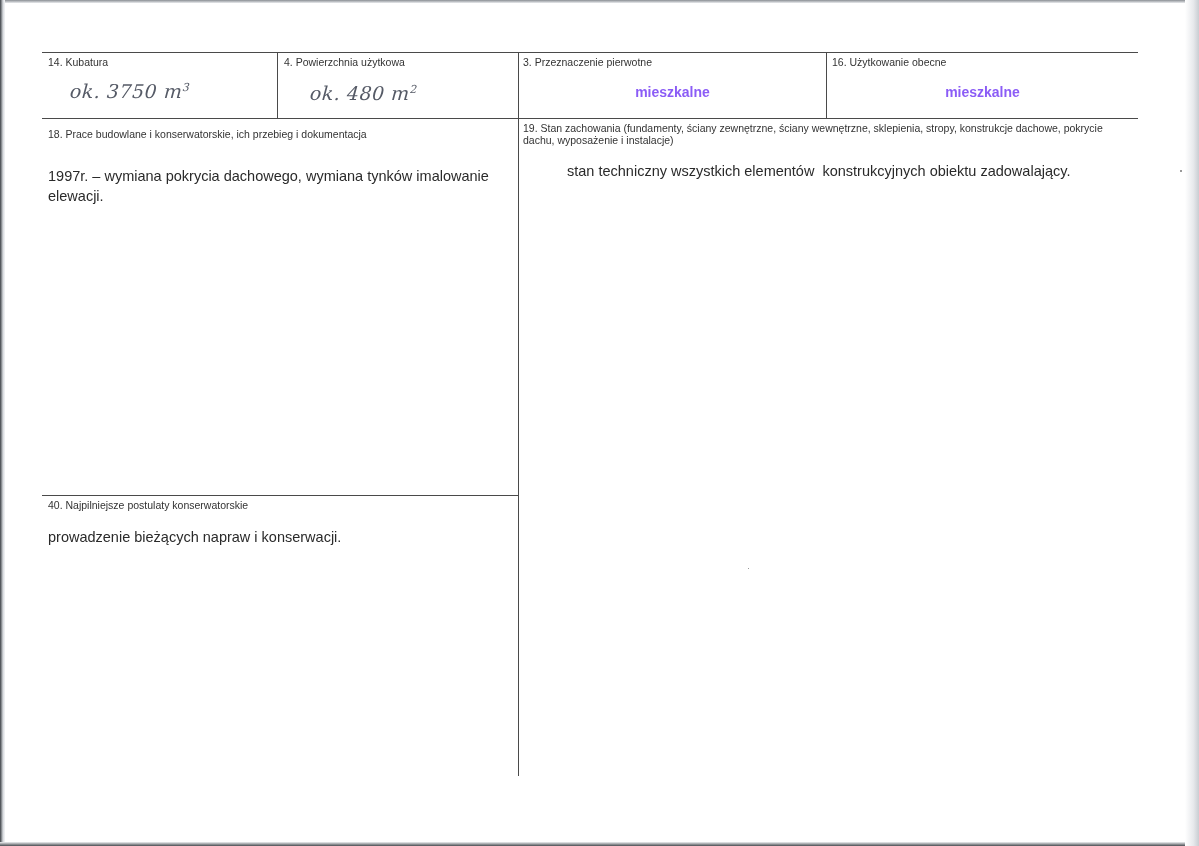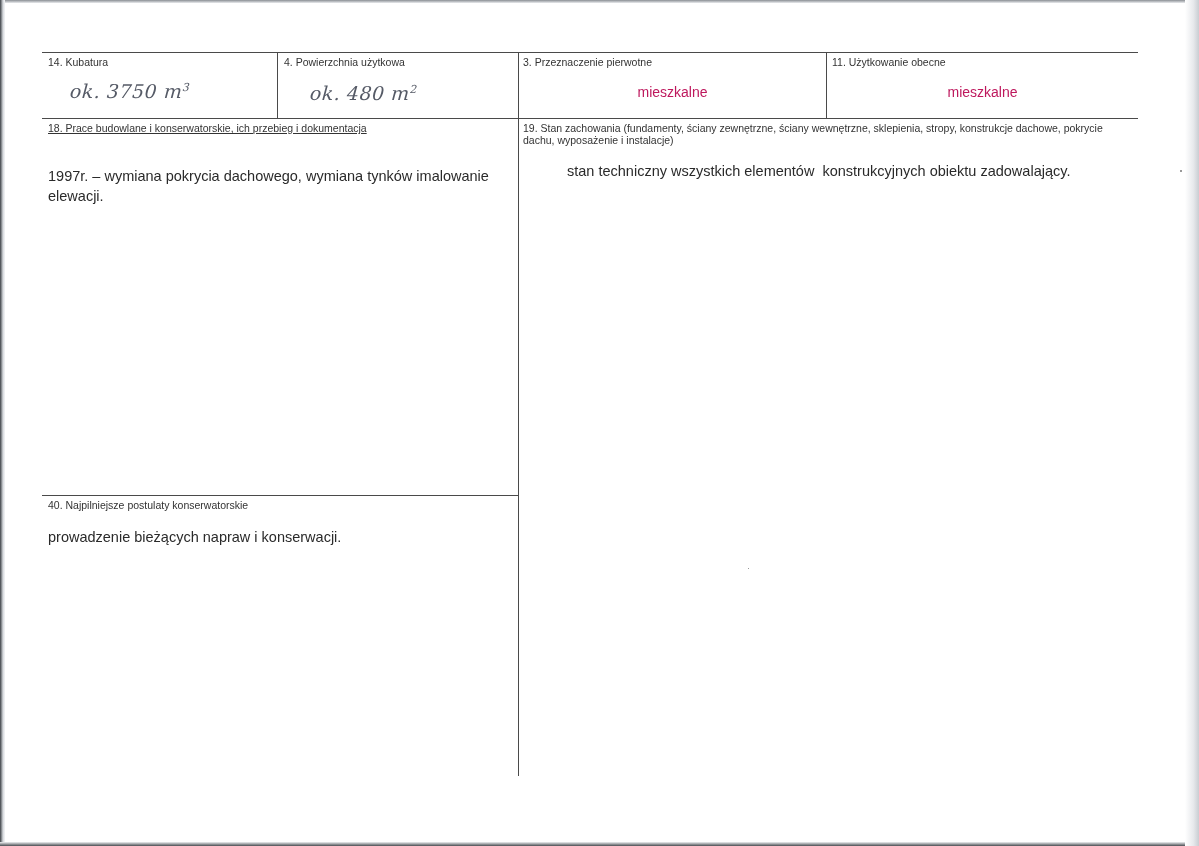--- a/index.html
+++ b/index.html
@@ -12,21 +12,21 @@
     .scan-edge-top { position: absolute; left: 0; top: 0; width: 1199px; height: 3px; background: linear-gradient(#8a8e93, #e9ebee); }
     .scan-edge-left { position: absolute; left: 0; top: 0; width: 5px; height: 846px; background: linear-gradient(90deg, #3b3f44, #d6d9dd 60%, #f4f5f7); }
     .scan-edge-bottom { position: absolute; left: 0; bottom: 0; width: 1199px; height: 4px; background: linear-gradient(#eef0f2, #4a4d52); }
     .scan-edge-right { position: absolute; right: 0; top: 0; width: 14px; height: 846px; background: linear-gradient(90deg, #ffffff, #e7e9ec 60%, #c9cdd2); }
 
     .hline { position: absolute; height: 1px; background: #4a4a4a; }
     .vline { position: absolute; width: 1px; background: #4a4a4a; }
 
     .label { position: absolute; font-size: 10.5px; color: #333; white-space: nowrap; line-height: 12px; }
     .label.wrap { white-space: normal; }
-    .value-bold { position: absolute; font-weight: normal; font-size: 14px; color: #be185d; text-align: center; }
+    .value-bold { position: absolute; font-weight: bold; font-size: 14px; color: #8b5cf6; text-align: center; }
     .value-text { position: absolute; font-size: 14.5px; color: #2a2a2a; line-height: 20px; }
     .handwritten {
       position: absolute; font-family: "DejaVu Serif", serif; font-style: italic;
       font-size: 19px; color: #555a66; letter-spacing: 0.5px; transform: skewX(-4deg);
     }
     .handwritten sup { font-size: 11px; }
     .speck { position: absolute; width: 2px; height: 2px; background: #777; border-radius: 1px; }
   </style>
 </head>
 <body>
@@ -57,26 +57,26 @@
     <span>ok. 480 m</span><sup>2</sup>
   </div>
 </div>
 
 <div>
   <div class="label" style="left:523px; top:56px;">3. Przeznaczenie pierwotne</div>
   <div class="value-bold" style="left:519px; width:307px; top:84px;">mieszkalne</div>
 </div>
 
 <div>
-  <div class="label" style="left:832px; top:56px;">11. Użytkowanie obecne</div>
+  <div class="label" style="left:832px; top:56px;">16. Użytkowanie obecne</div>
   <div class="value-bold" style="left:827px; width:311px; top:84px;">mieszkalne</div>
 </div>
 
 <div>
-  <div class="label" style="left:48px; top:122px;text-decoration:underline;">18. Prace budowlane i konserwatorskie, ich przebieg i dokumentacja</div>
+  <div class="label" style="left:48px; top:128px;">18. Prace budowlane i konserwatorskie, ich przebieg i dokumentacja</div>
   <div class="value-text" style="left:48px; top:166px; width:450px;">1997r. – wymiana pokrycia dachowego, wymiana tynków imalowanie elewacji.</div>
 </div>
 
 <div>
   <div class="label wrap" style="left:523px; top:122px; width:610px; padding-left:0; text-indent:0;">19. Stan zachowania (fundamenty, ściany zewnętrzne, ściany wewnętrzne, sklepienia, stropy, konstrukcje dachowe, pokrycie dachu, wyposażenie i instalacje)</div>
   <div class="value-text" style="left:523px; top:161px; width:610px; white-space:pre;margin-left:44px;">stan techniczny wszystkich elementów  konstrukcyjnych obiektu zadowalający.</div>
 </div>
 
 <div>
   <div class="label" style="left:48px; top:499px;">40. Najpilniejsze postulaty konserwatorskie</div>

